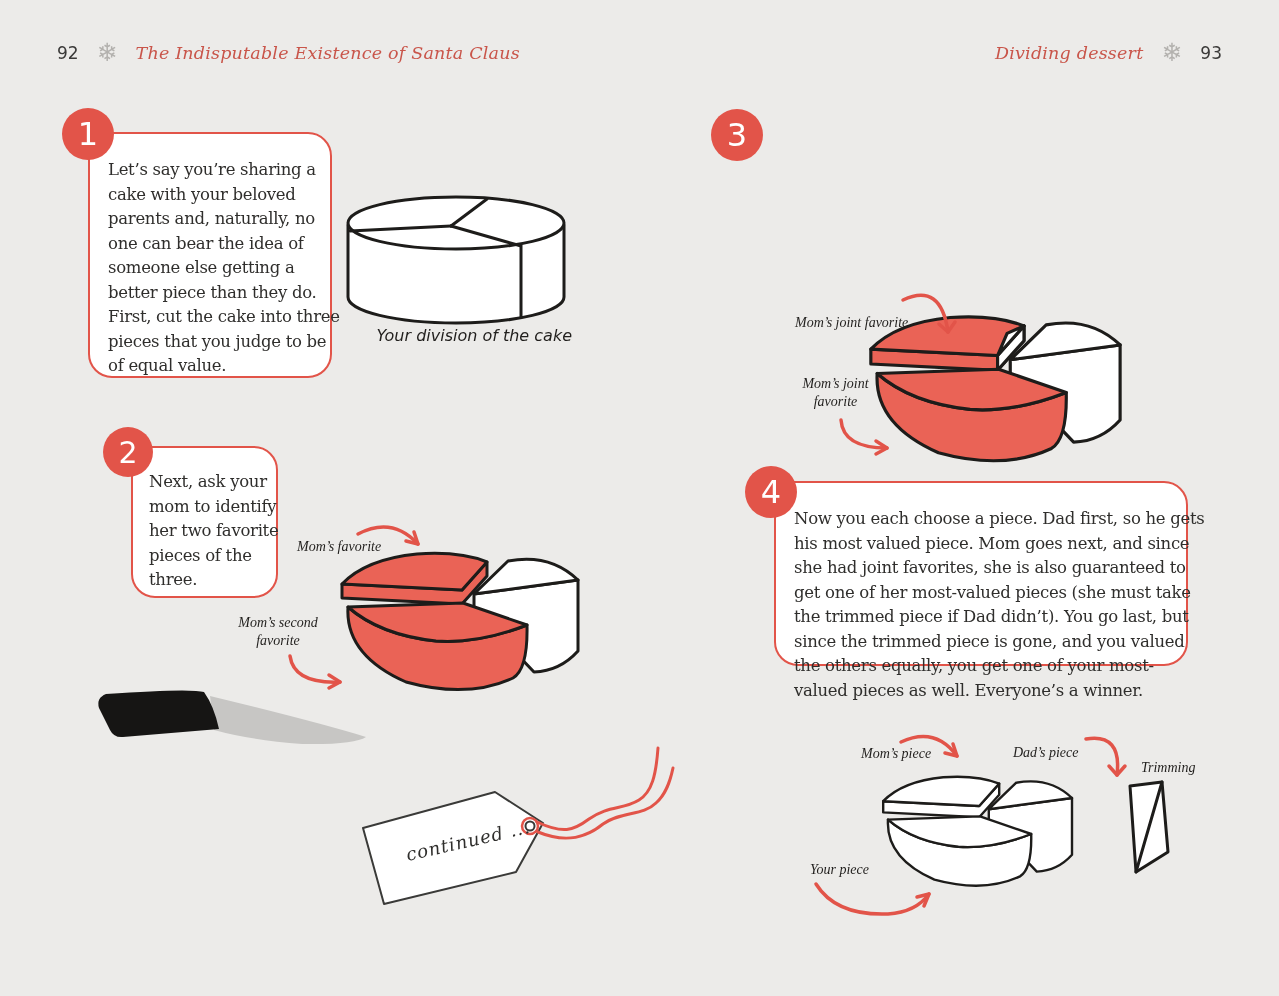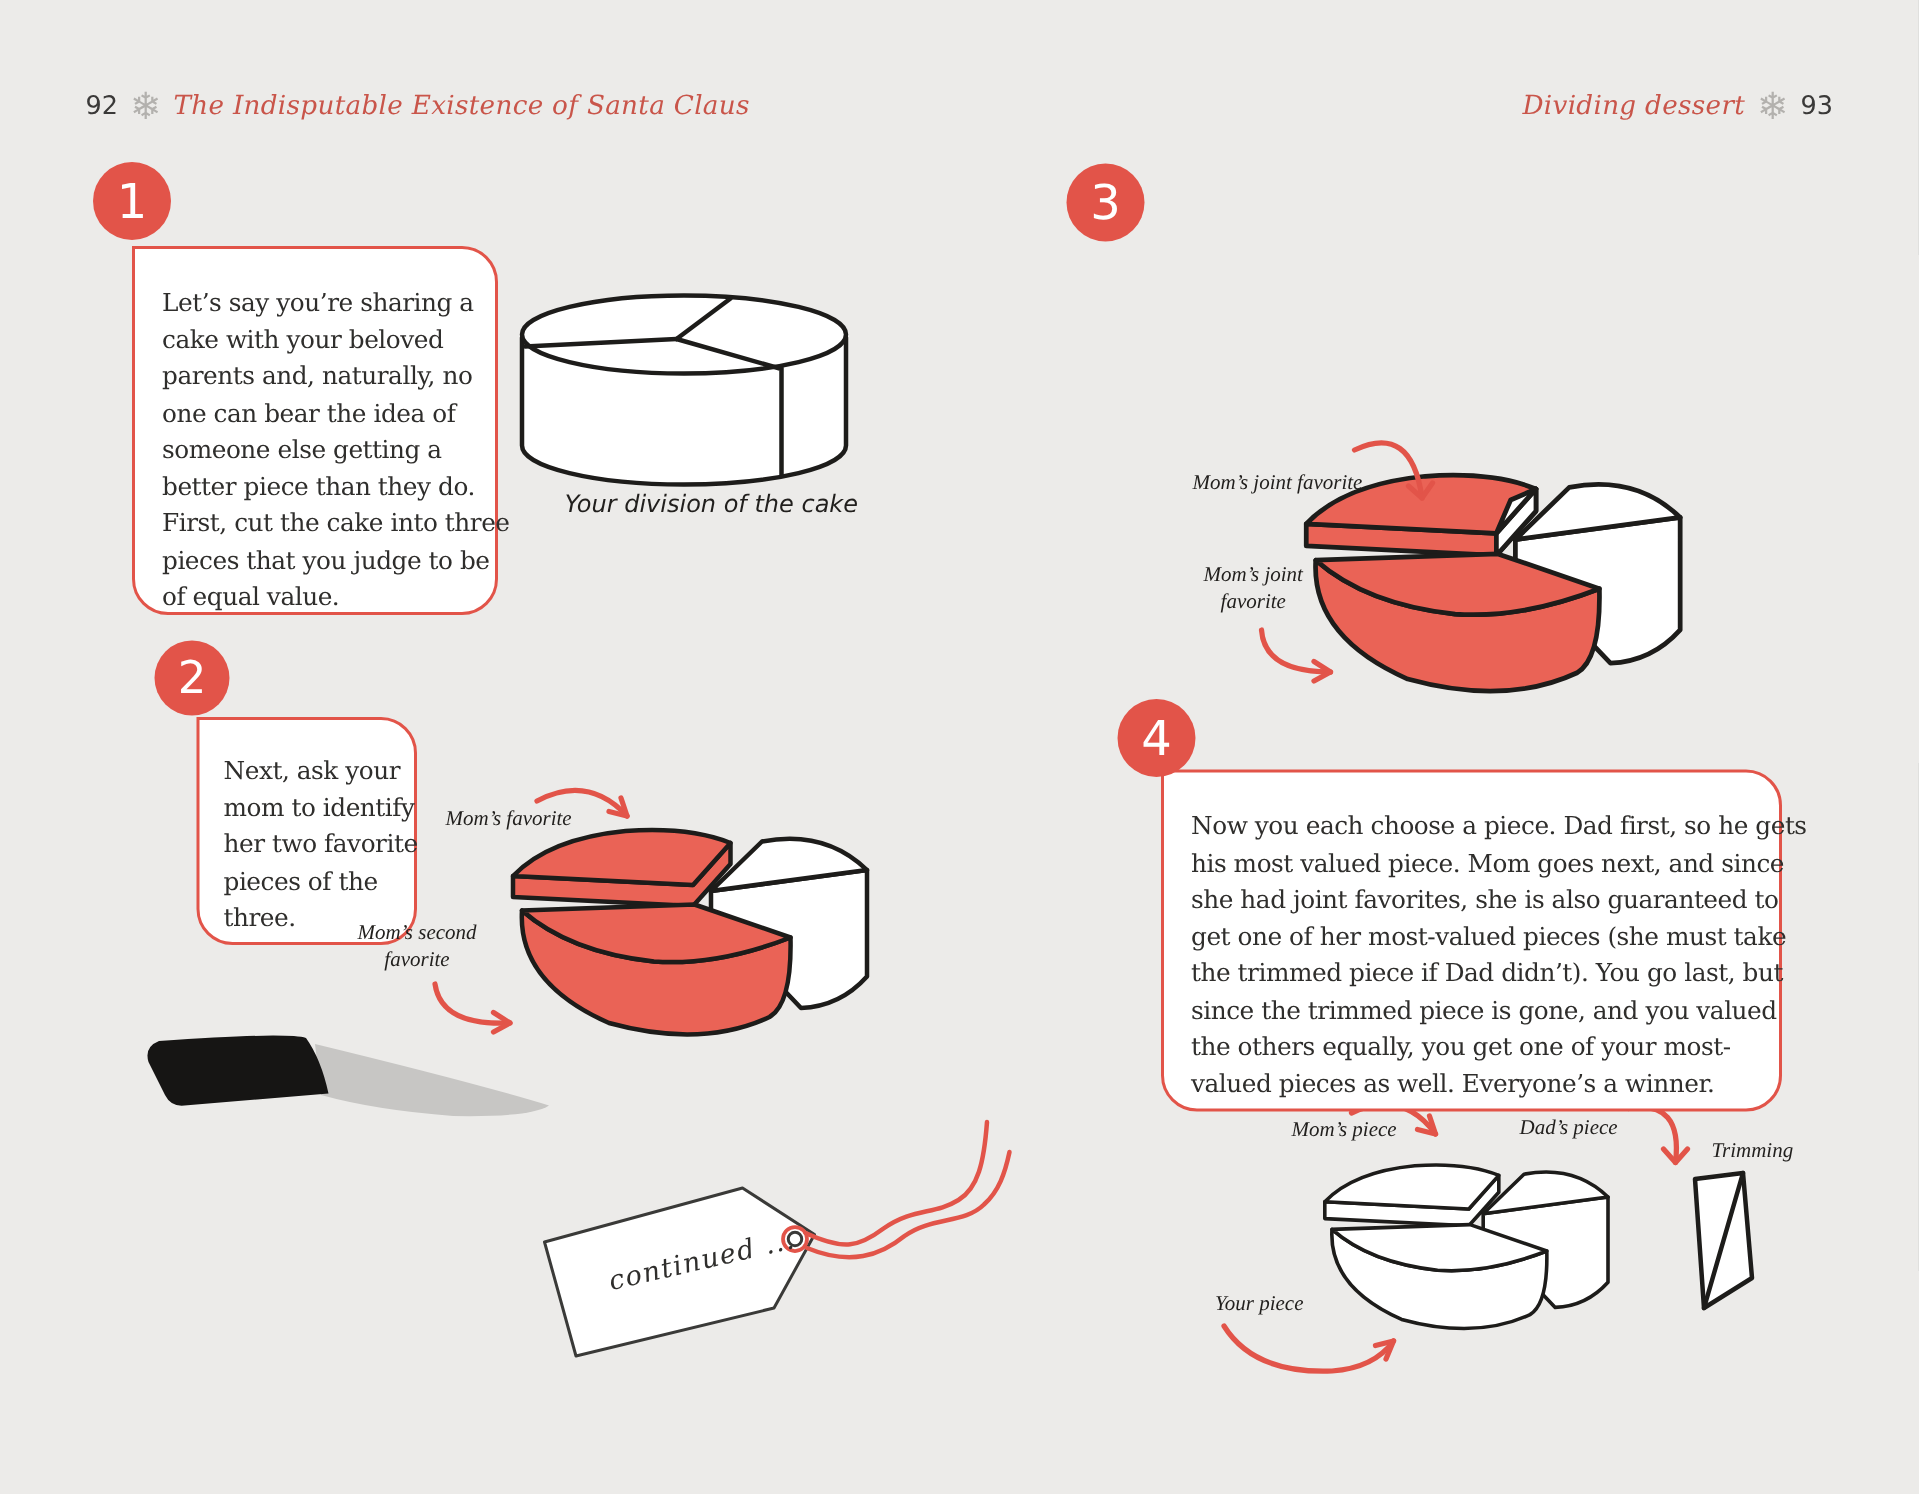--- a/index.html
+++ b/index.html
@@ -6,33 +6,33 @@
     --accent:#e25449; --cakefill:#ea6356; --bg:#ecebe9; --ink:#2f2e2c;
     --headred:#c9554a; --paper:#ffffff; --snow:#b3b1ae;
   }
   *{margin:0;padding:0;box-sizing:border-box;}
   html,body{background:#d8d7d5;}
   #page{
     position:relative;width:1279px;height:996px;background:var(--bg);
     font-family:"DejaVu Serif",serif;color:var(--ink);overflow:hidden;
   }
   
-  .runhead{position:absolute;top:58px;display:flex;align-items:center;gap:8px;text-align:right;}
+  .runhead{position:absolute;top:40px;display:flex;align-items:center;gap:18px;text-align:right;}
   .pagenum{font-family:"DejaVu Sans",sans-serif;font-size:17px;color:#3a3938;}
   .snow{font-size:25px;color:var(--snow);line-height:1;}
   .runtitle{font-style:italic;font-size:17.5px;color:var(--headred);letter-spacing:.2px;}
   
   .badge{
     position:absolute;width:52px;height:52px;border-radius:50%;background:var(--accent);
     color:#fff;font-family:"DejaVu Sans",sans-serif;font-size:32px;
     display:flex;align-items:center;justify-content:center;z-index:3;
   }
   .stepbox{
     position:absolute;background:var(--paper);border:2px solid var(--accent);
-    border-radius:0 24px 24px 24px;z-index:2;margin-top:32px;
+    border-radius:0 24px 24px 24px;z-index:2;
   }
   .steptext{
     white-space:pre;font-size:16.5px;letter-spacing:-0.3px;line-height:24.5px;color:var(--ink);
   }
   
   .hand{
     position:absolute;font-family:Liberation Serif, serif;font-style:italic;
     font-size:14px;color:#211f1d;white-space:pre-line;line-height:1.3;z-index:4;
   }
   .hand.center{text-align:center;}
@@ -163,21 +163,21 @@
   <div class="hand center" style="left:788px;top:375px;width:95px;">Mom’s joint
 favorite</div>
   <svg class="diagram" style="left:833px;top:414px;" width="70" height="44" viewBox="0 0 70 44">
     <path class="arr" d="M 8 6 Q 10 34 54 34"></path>
     <path class="arr" d="M 54 34 L 43 27 M 54 34 L 43 40"></path>
   </svg>
 
   <div class="badge" style="left:745px;top:466px;">
     <span>4</span>
   </div>
-  <div class="stepbox" style="left:774px;top:481px;width:414px;height:228px;padding:24px 6px 0 18px;">
+  <div class="stepbox" style="left:774px;top:481px;width:414px;height:185px;padding:24px 6px 0 18px;">
     <div class="steptext">Now you each choose a piece. Dad first, so he gets
 his most valued piece. Mom goes next, and since
 she had joint favorites, she is also guaranteed to
 get one of her most-valued pieces (she must take
 the trimmed piece if Dad didn’t). You go last, but
 since the trimmed piece is gone, and you valued
 the others equally, you get one of your most-
 valued pieces as well. Everyone’s a winner.</div>
   </div>
 

